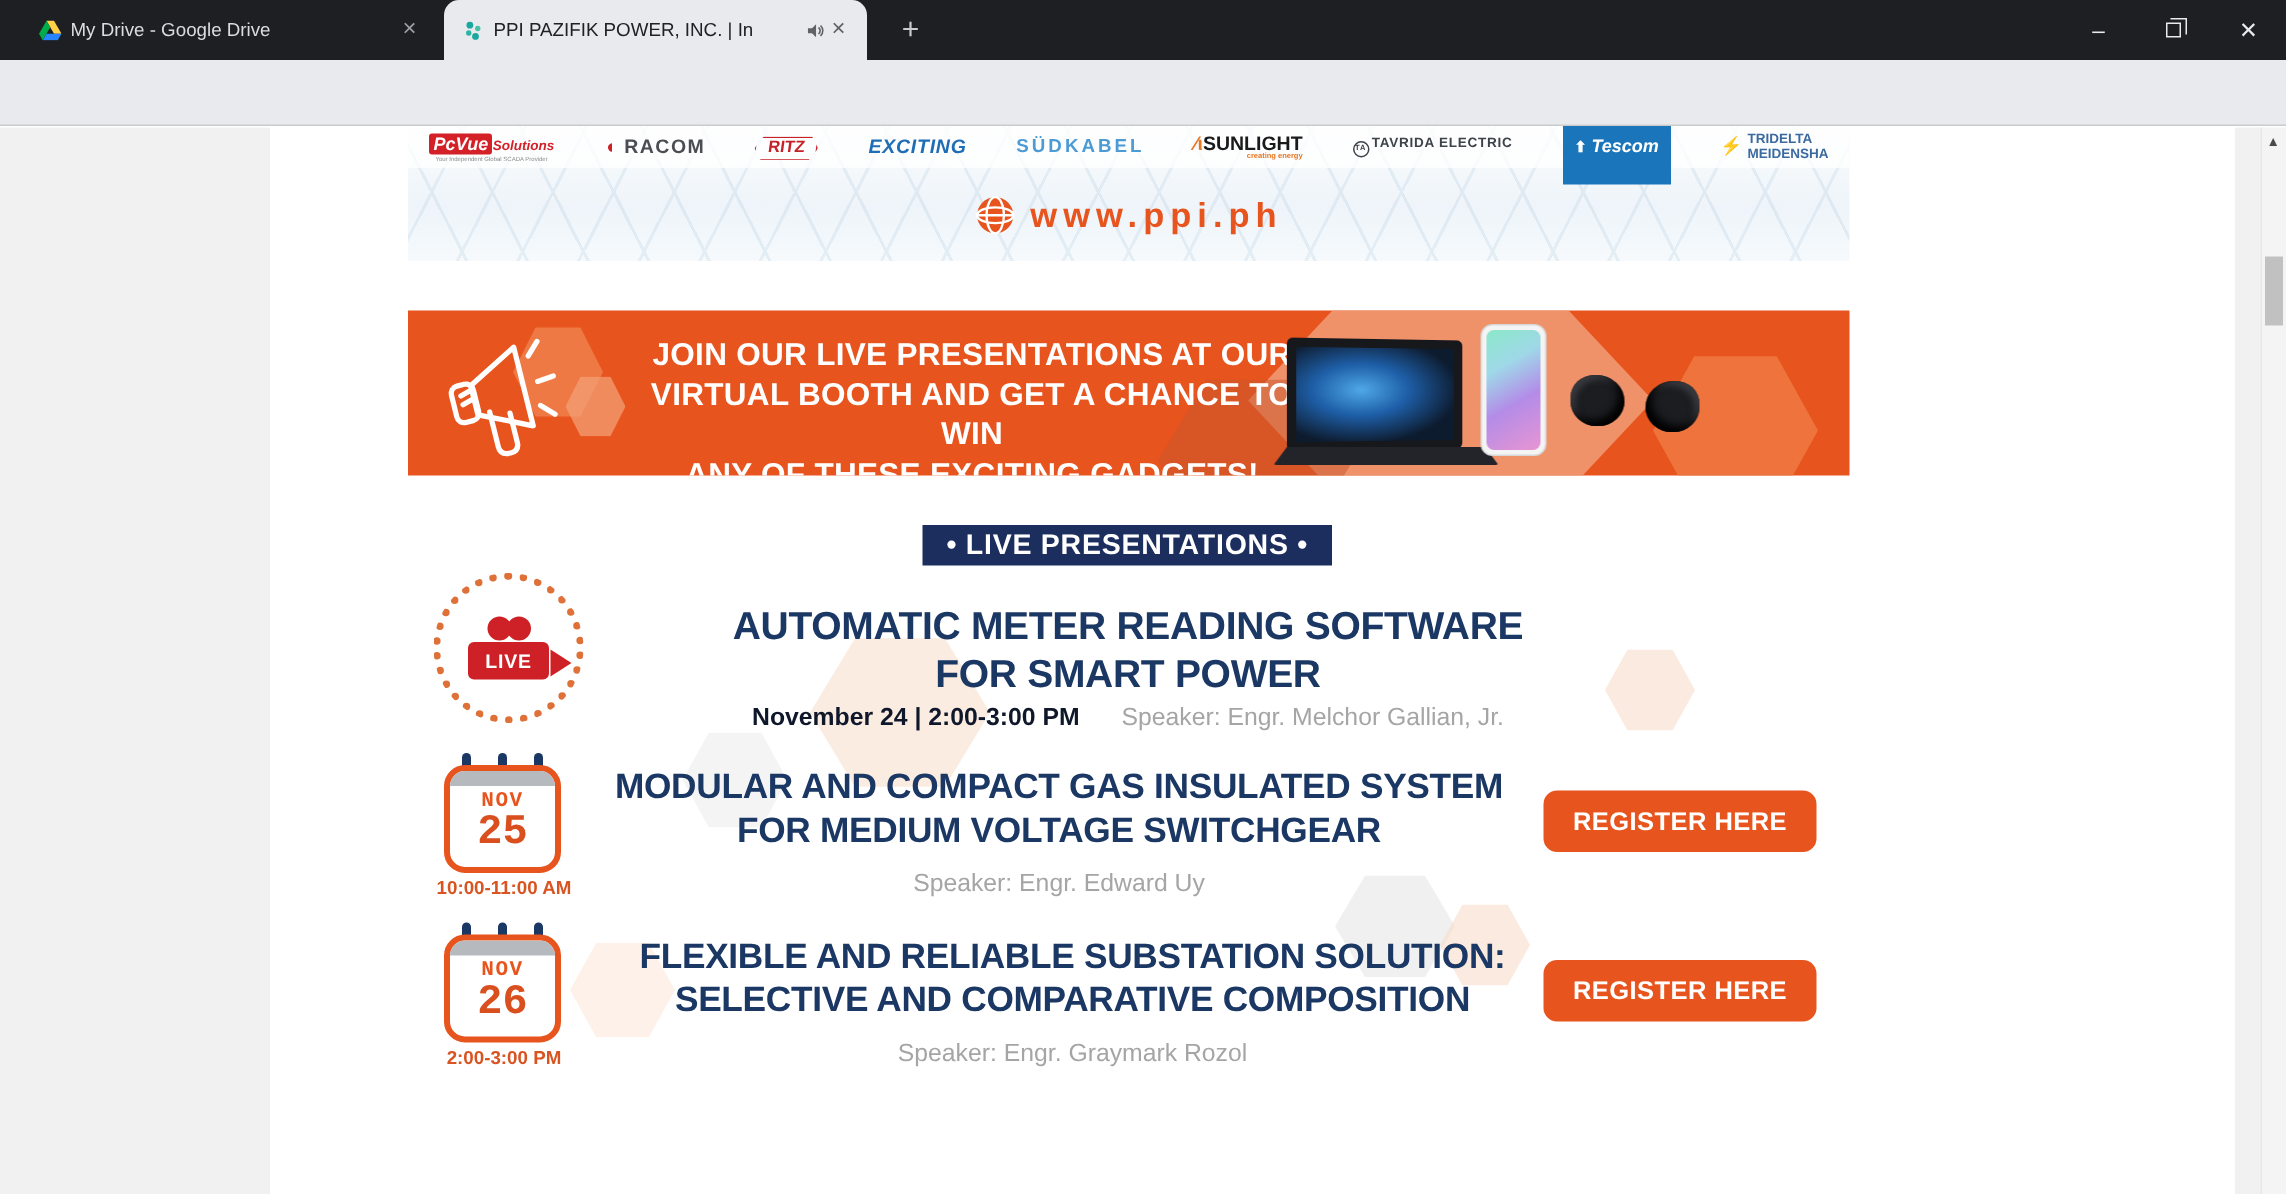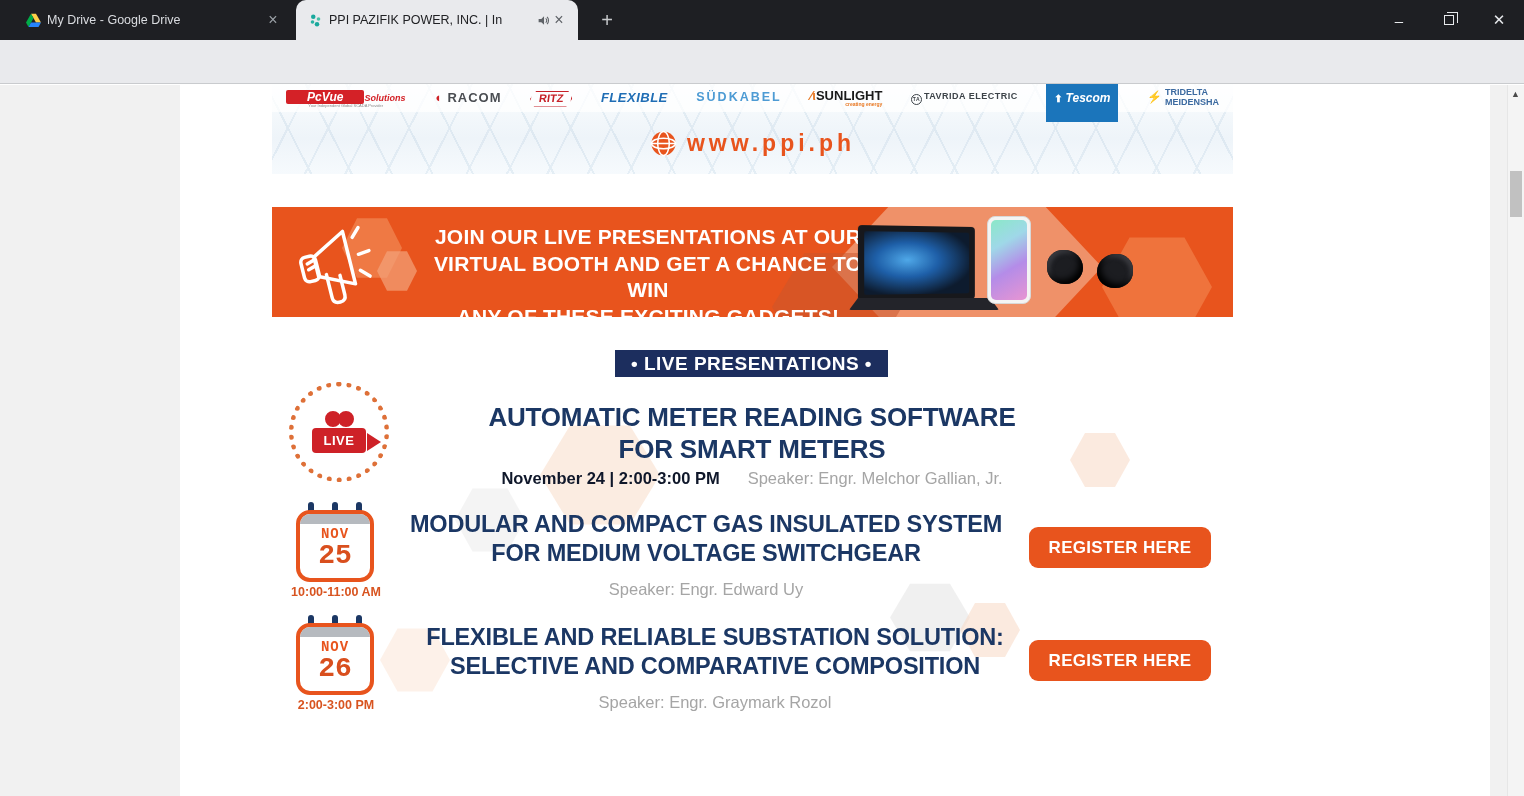--- a/index.html
+++ b/index.html
@@ -41,21 +41,21 @@
   .sponsor-banner { position:absolute; left:272px; top:-1px; width:961px; height:90px;
     background:linear-gradient(180deg,#FBFDFE 0%, #EEF4F9 60%, #F6FAFD 100%); overflow:hidden; }
   .towers { position:absolute; inset:0; opacity:.5;
     background:
       repeating-linear-gradient(63deg, transparent 0 34px, #DCE7F0 34px 36px),
       repeating-linear-gradient(-63deg, transparent 0 34px, #DFE9F2 34px 36px);
     mix-blend-mode:multiply; }
   .logos-row { position:absolute; left:0; top:0; width:100%; height:28px; display:flex; align-items:center; justify-content:space-between; padding:0 14px; background:rgba(255,255,255,.75); }
   .logo { white-space:nowrap; text-align:center; line-height:1.05; }
   .logo small { display:block; font-size:4px; letter-spacing:0; }
-  .lg-pcvue .box { background:#D42127; color:#fff; font-weight:bold; font-style:italic; font-size:12px; padding:0 21px; border-radius:2px; }
+  .lg-pcvue .box { background:#D42127; color:#fff; font-weight:bold; font-style:italic; font-size:12px; padding:0 3px; border-radius:2px; }
   .lg-pcvue .suf { color:#D42127; font-style:italic; font-weight:bold; font-size:9px; }
   .lg-pcvue small { color:#8A8A8A; }
   .lg-racom { color:#4A4D52; font-weight:bold; font-size:13px; letter-spacing:1px; }
   .lg-racom .dot { color:#CE2127; font-size:13px; }
   .lg-ritz { color:#C62128; font-weight:bold; font-size:11px; border:1.5px solid #C62128; padding:1px 8px; transform:skewX(-8deg); display:inline-block; clip-path:polygon(12% 0,88% 0,100% 50%,88% 100%,12% 100%,0 50%); }
   .lg-schaefer { color:#1F6DB5; font-weight:bold; font-style:italic; font-size:13px; letter-spacing:.5px; }
   .lg-sudkabel { color:#4D9BD4; font-weight:bold; font-size:12.5px; letter-spacing:2px;text-align:right; }
   .lg-sunlight { color:#1A1A1A; font-weight:800; font-size:13px; }
   .lg-sunlight .spark { color:#E87722; }
   .lg-sunlight small { color:#E87722; font-size:5px; text-align:right; }
@@ -199,21 +199,21 @@
 
   <div class="sponsor-banner">
     <div class="towers"></div>
     <div class="logos-row">
       <span class="logo lg-pcvue">
         <span class="box">PcVue</span><span class="suf">Solutions</span>
         <small>Your Independent Global SCADA Provider</small>
       </span>
       <span class="logo lg-racom"><span class="dot">◖</span> <span>RACOM</span></span>
       <span class="logo"><span class="lg-ritz">RITZ</span></span>
-      <span class="logo lg-schaefer">FLEXIBLE</span>
+      <span class="logo lg-schaefer">EXCITING</span>
       <span class="logo lg-sudkabel">SÜDKABEL</span>
       <span class="logo lg-sunlight"><span class="spark">⁄ι</span><span>SUNLIGHT</span><small>creating energy</small></span>
       <span class="logo lg-tavrida"><span class="circ">TA</span><span>TAVRIDA ELECTRIC</span></span>
       <span class="logo lg-tescom"><span class="arr">⬆</span><span>Tescom</span></span>
       <span class="logo lg-tridelta">
           <span class="zig">⚡</span>
           <span><span>TRIDELTA</span><br><span>MEIDENSHA</span></span>
         </span>
     </div>
     <div class="website-row">
@@ -277,21 +277,21 @@
       <div class="reels">
           <span class="reel"></span>
           <span class="reel"></span>
         </div>
       <div class="cam-body">LIVE</div>
       <div class="cam-lens"></div>
     </div>
   </div>
   <div class="pres-title" style="left:472px; top:317px; width:560px; font-size:26px;">
     <div>AUTOMATIC METER READING SOFTWARE</div>
-    <div>FOR SMART METERS</div>
+    <div>FOR SMART POWER</div>
   </div>
   <div class="abs" style="left:372px; top:384px; width:760px; display:flex; justify-content:center; gap:28px; font-size:16.5px;">
     <span class="datetime">November 24 | 2:00-3:00 PM</span>
     <span style="color:#A5A5A5;">Speaker: Engr. Melchor Gallian, Jr.</span>
   </div>
 
   <div class="calendar" style="left:296px; top:417px;">
     <span class="cal-pin" style="left:12px;"></span>
       <span class="cal-pin" style="left:36px;"></span>
       <span class="cal-pin" style="left:60px;"></span>

